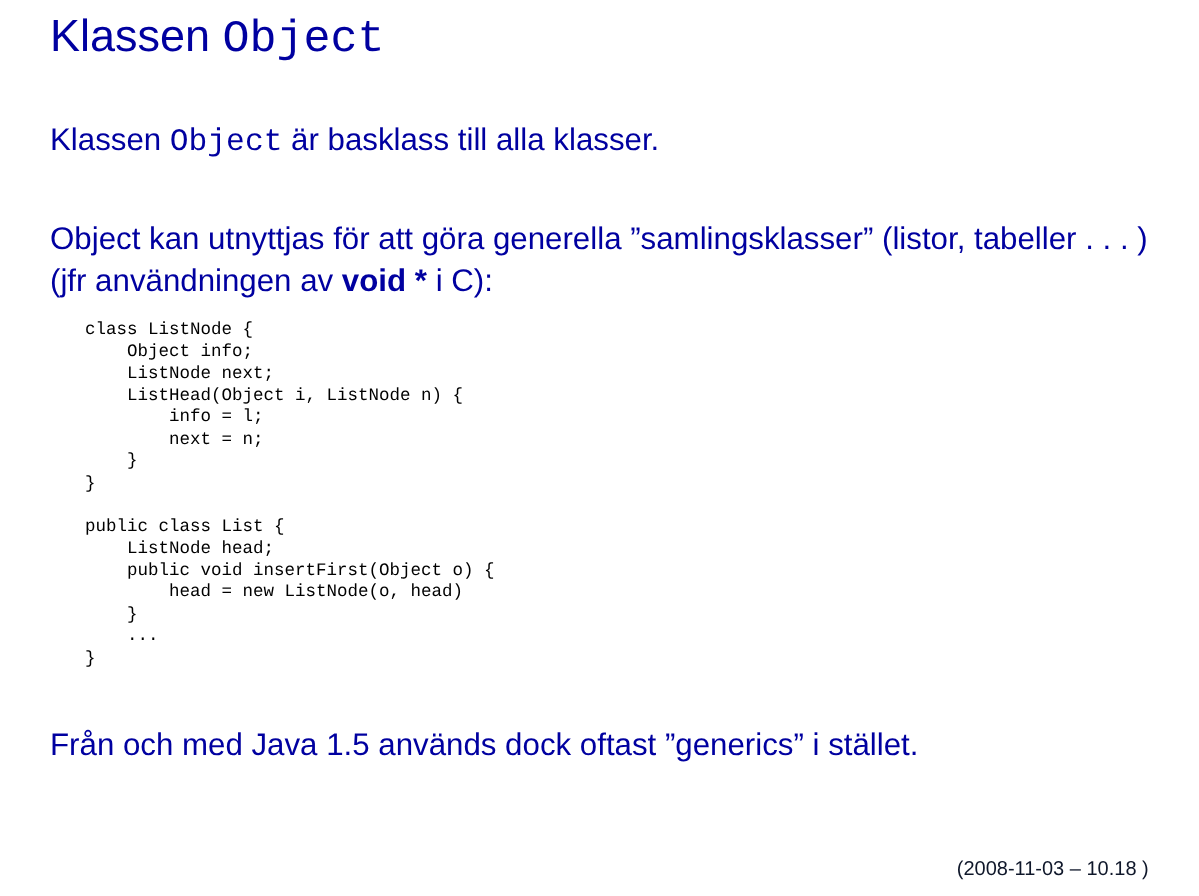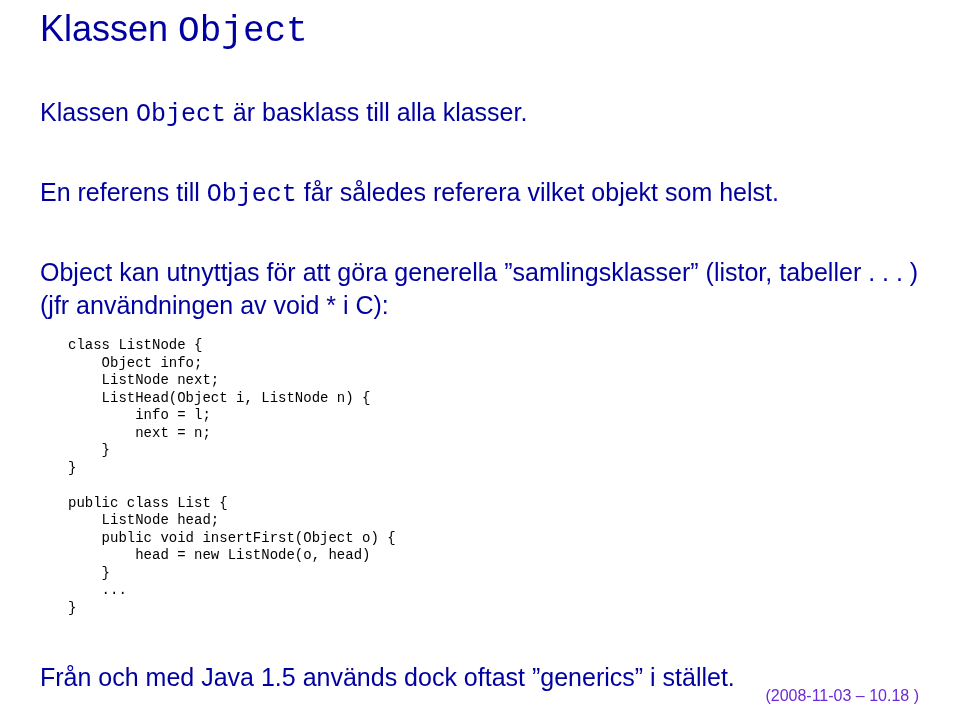--- a/index.html
+++ b/index.html
@@ -29,54 +29,51 @@
   .body-line {
     color: #0000a0;
     font-size: 25px;
     line-height: 1.35;
     margin-bottom: 14px;
     font-family: sans-serif;
     margin-top: 44px;
   }
   .body-line .mono { font-family: "Courier New", monospace; }
   .body-line .ital { }
-  .body-line .bold { font-weight: normal; }
+  .body-line .bold { font-weight: bold; }
   .code {
     font-family: "Courier New", monospace;
     font-size: 14px;
     line-height: 1.25;
     color: #000;
     white-space: pre;
     margin: 4px 0 18px 28px;
   }
   .footer-note {
     position: absolute;
     right: 40px;
     bottom: 12px;
-    color: #6d28d9;
+    color: #0f172a;
     font-size: 16px;
     font-family: sans-serif;
   }
 </style>
 </head>
 <body>
 
 <div class="page">
 
   <div class="title">
     <span>Klassen </span><span class="mono">Object</span>
   </div>
 
   <div class="body-line">
     <span>Klassen </span><span class="mono">Object</span><span> är basklass till alla klasser.</span>
   </div>
 
-  <div class="body-line">
-    <span>En referens till </span><span class="mono">Object</span><span> får således referera vilket objekt som helst.</span>
-  </div>
 
   <div class="body-line">
     <span>Object </span><span class="ital">kan</span><span> utnyttjas för att göra generella ”samlingsklasser” (listor, tabeller . . . ) (jfr användningen av </span><span class="bold">void *</span><span> i C):</span>
   </div>
 
   <div class="code">class ListNode {
     Object info;
     ListNode next;
     ListHead(Object i, ListNode n) {
         info = l;

